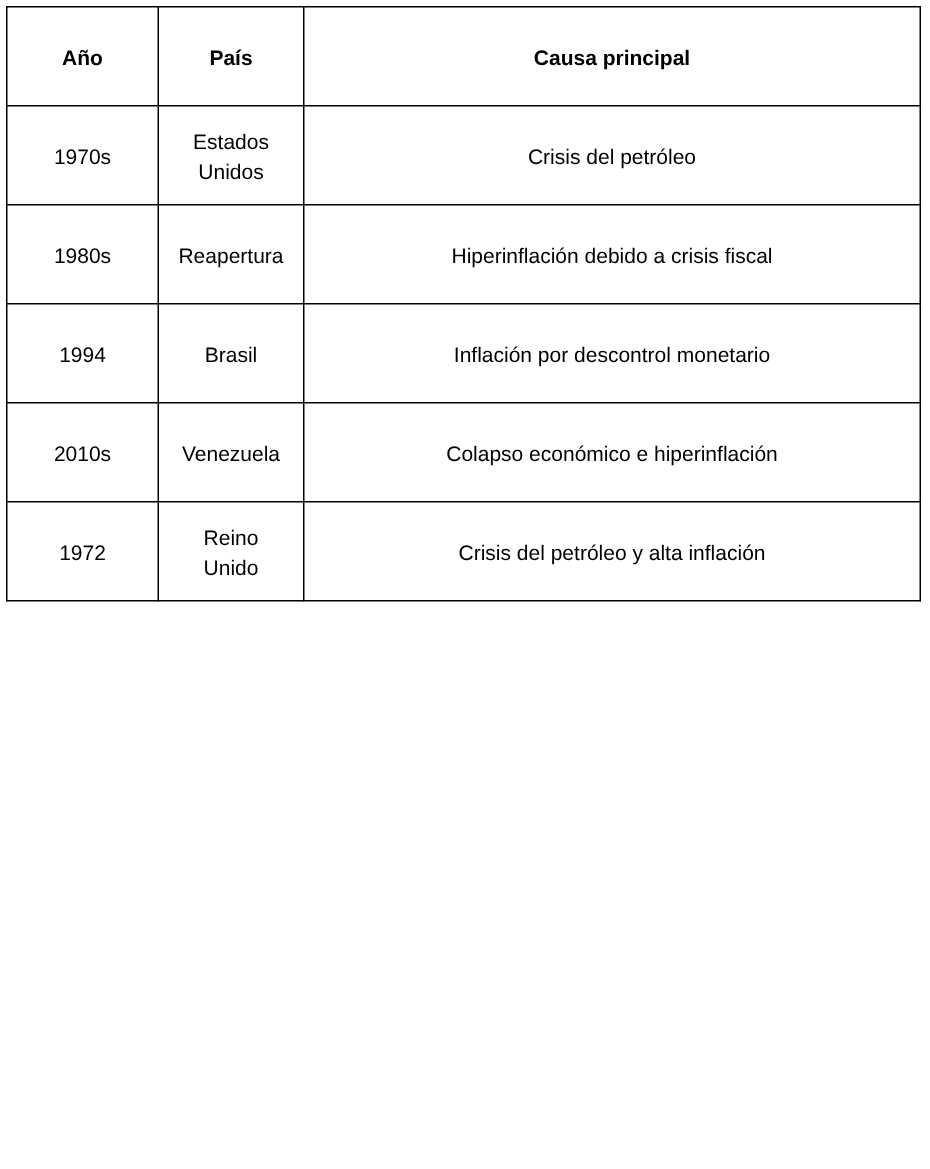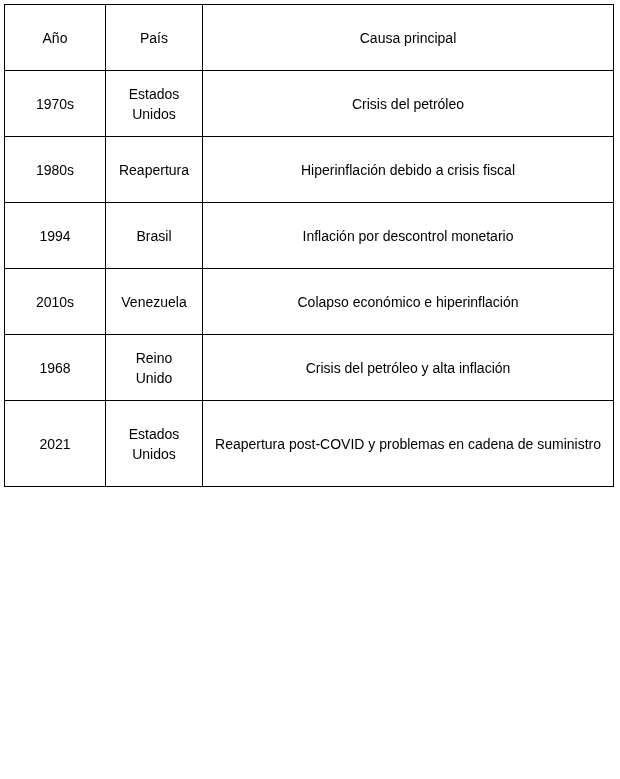--- a/index.html
+++ b/index.html
@@ -2,21 +2,21 @@
 <html><head>
 <meta charset="utf-8">
 <style>
   html, body { margin: 0; padding: 0; background: #ffffff; }
   body { width: 620px; height: 779px; position: relative; overflow: hidden;
          font-family: "Liberation Sans", sans-serif; color: #000; }
   table { position: absolute; left: 4px; top: 4px; border-collapse: collapse;
           width: 610px; table-layout: fixed; }
   td, th { border: 1px solid #000; text-align: center; vertical-align: middle;
            font-size: 14px; line-height: 20px; padding: 0 12px; }
-  th { font-weight: normal; height: 65px; }
+  th { font-weight: bold; height: 65px; }
   td { height: 65px; }
   tr.tall td { height: 85px; }
   col.c1 { width: 101px; }
   col.c2 { width: 97px; }
 </style>
 </head>
 <body>
 
 <table>
   <colgroup>
@@ -46,23 +46,18 @@
       <td>1994</td>
       <td>Brasil</td>
       <td>Inflación por descontrol monetario</td>
     </tr>
     <tr>
       <td>2010s</td>
       <td>Venezuela</td>
       <td>Colapso económico e hiperinflación</td>
     </tr>
     <tr>
-      <td>1968</td>
+      <td>1972</td>
       <td>Reino Unido</td>
       <td>Crisis del petróleo y alta inflación</td>
-    </tr>
-    <tr class="tall">
-      <td>2021</td>
-      <td>Estados Unidos</td>
-      <td>Reapertura post-COVID y problemas en cadena de suministro</td>
     </tr>
   </tbody>
 </table>
 
 </body></html>

